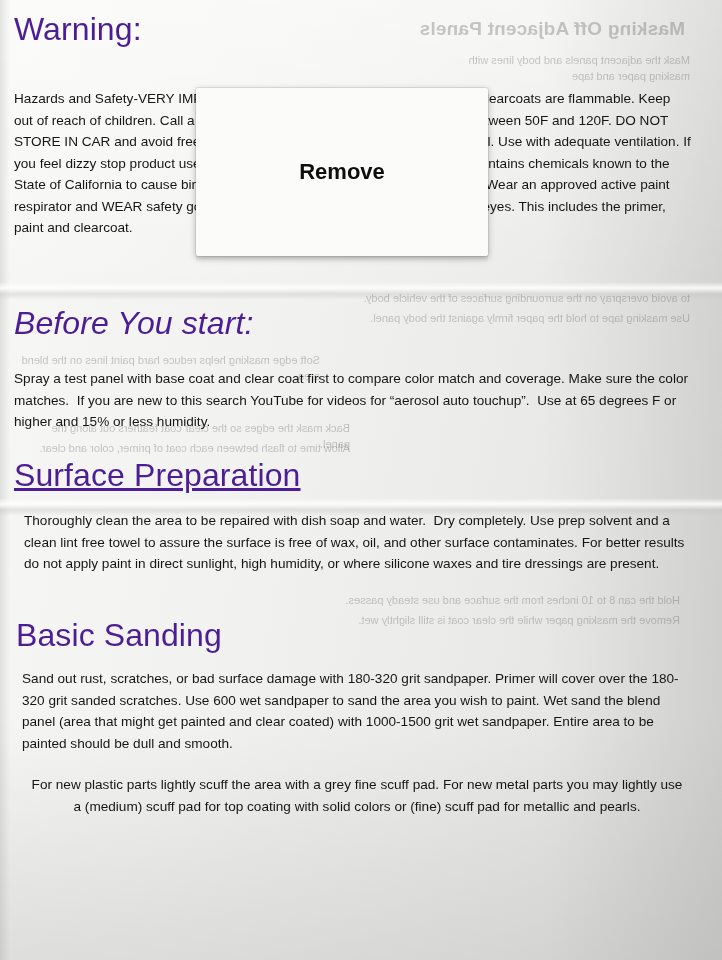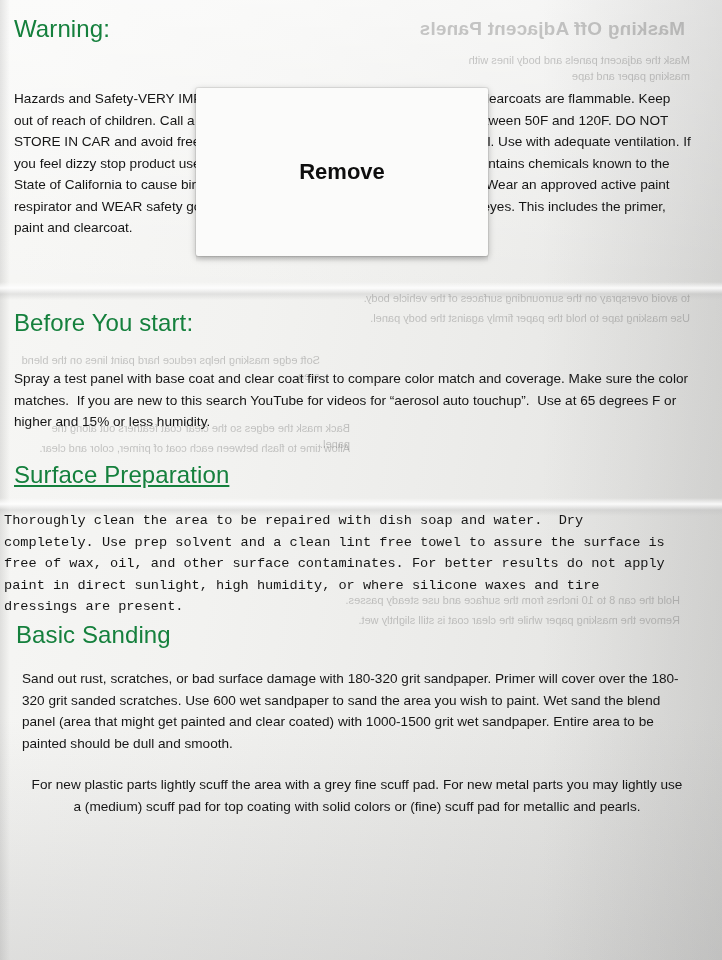--- a/index.html
+++ b/index.html
@@ -75,23 +75,23 @@
 
   
   .content {
     position: absolute;
     inset: 0;
   }
   h2.section {
     position: absolute;
     margin: 0;
     font-weight: normal;
-    font-size: 24px;
+    font-size: 32px;
     line-height: 30px;
-    color: #15803d;
+    color: #4c1d95;
     letter-spacing: 0.1px;
   }
   p.body {
     position: absolute;
     margin: 0;
     font-size: 13.6px;
     line-height: 21.5px;
     color: #161616;
     white-space: pre-wrap;
   }
@@ -157,25 +157,25 @@
   <div class="ghost ghost-body" style="left:20px; top:420px; width:330px;">Back mask the edges so the clear coat feathers out along the panel.</div>
   <div class="ghost ghost-body" style="left:20px; top:440px; width:330px;">Allow time to flash between each coat of primer, color and clear.</div>
   <div class="ghost ghost-body" style="left:60px; top:592px; width:620px;">Hold the can 8 to 10 inches from the surface and use steady passes.</div>
   <div class="ghost ghost-body" style="left:60px; top:612px; width:620px;">Remove the masking paper while the clear coat is still slightly wet.</div>
 
   <div class="content">
 
     <h2 class="section" style="left:14px; top:14px; width:400px;">Warning:</h2>
     <p class="body" style="left:14px; top:88px; width:678px;">Hazards and Safety-VERY IMPORTANT: touch-up paint including primer and clearcoats are flammable. Keep out of reach of children. Call a physician IMMEDIATELY if swallowed. Store between 50F and 120F. DO NOT STORE IN CAR and avoid freezing. Follow local regulations for proper disposal. Use with adequate ventilation. If you feel dizzy stop product use immediately and call physician. This product contains chemicals known to the State of California to cause birth defects, cancer and other reproductive harm. Wear an approved active paint respirator and WEAR safety goggles when spraying to protect your lungs and eyes. This includes the primer, paint and clearcoat.</p>
 
-    <h2 class="section" style="left:14px; top:308px; width:400px;">Before You start:</h2>
+    <h2 class="section" style="left:14px; top:308px; width:400px;font-style:italic;">Before You start:</h2>
     <p class="body" style="left:14px; top:368px; width:680px;">Spray a test panel with base coat and clear coat first to compare color match and coverage. Make sure the color matches.  If you are new to this search YouTube for videos for “aerosol auto touchup”.  Use at 65 degrees F or higher and 15% or less humidity.</p>
 
     <h2 class="section" style="left:14px; top:460px; width:420px;text-decoration:underline;">Surface Preparation</h2>
-    <p class="body" style="left:4px; top:510px; width:676px;font-family:Liberation Mono, monospace;">Thoroughly clean the area to be repaired with dish soap and water.  Dry completely. Use prep solvent and a clean lint free towel to assure the surface is free of wax, oil, and other surface contaminates. For better results do not apply paint in direct sunlight, high humidity, or where silicone waxes and tire dressings are present.</p>
+    <p class="body" style="left:24px; top:510px; width:676px;">Thoroughly clean the area to be repaired with dish soap and water.  Dry completely. Use prep solvent and a clean lint free towel to assure the surface is free of wax, oil, and other surface contaminates. For better results do not apply paint in direct sunlight, high humidity, or where silicone waxes and tire dressings are present.</p>
 
     <h2 class="section" style="left:16px; top:620px; width:400px;">Basic Sanding</h2>
     <p class="body" style="left:22px; top:668px; width:670px;">Sand out rust, scratches, or bad surface damage with 180-320 grit sandpaper. Primer will cover over the 180-320 grit sanded scratches. Use 600 wet sandpaper to sand the area you wish to paint. Wet sand the blend panel (area that might get painted and clear coated) with 1000-1500 grit wet sandpaper. Entire area to be painted should be dull and smooth.</p>
     <p class="body" style="left:26px; top:774px; width:662px;text-align:center;">For new plastic parts lightly scuff the area with a grey fine scuff pad. For new metal parts you may lightly use a (medium) scuff pad for top coating with solid colors or (fine) scuff pad for metallic and pearls.</p>
 
   </div>
 
   <div class="note-shadow"></div>
   <div class="note">
     <div class="note-inner">

